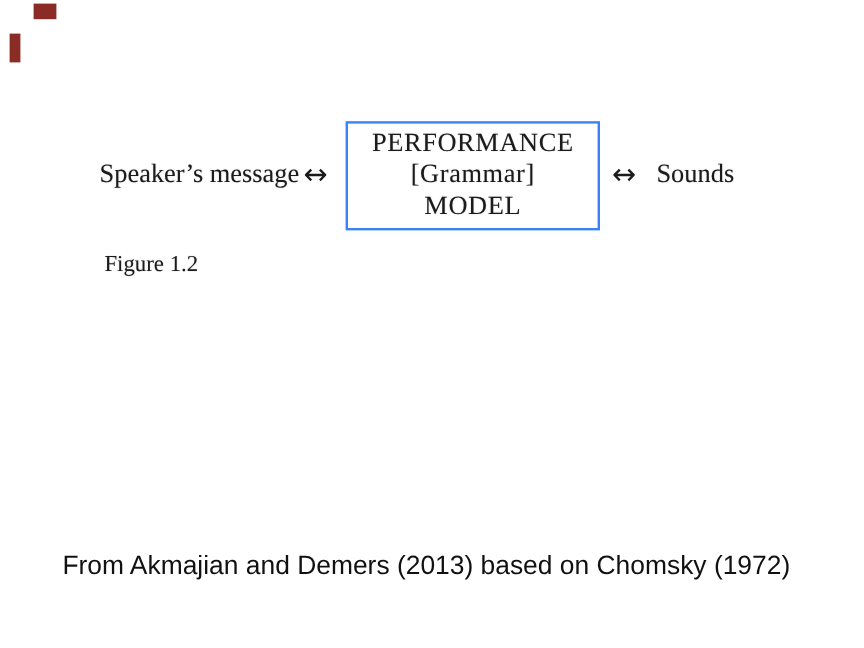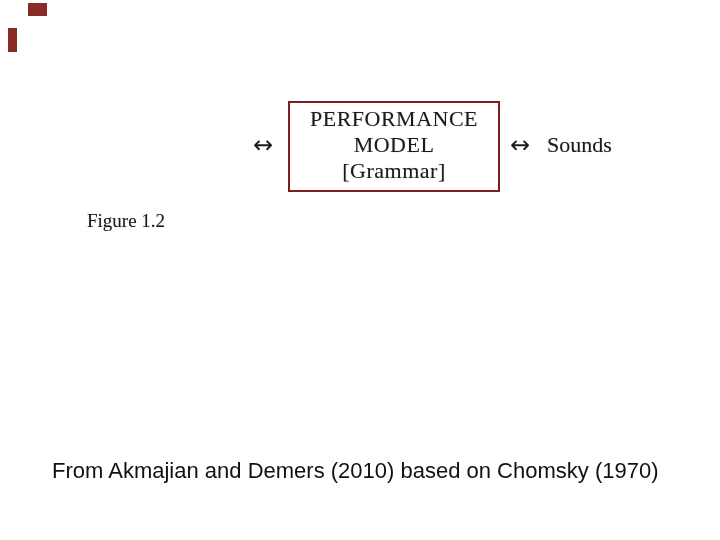--- a/index.html
+++ b/index.html
@@ -34,21 +34,21 @@
     width: 32px; text-align: center;
     font-family: "DejaVu Sans", sans-serif;
     font-size: 24px; line-height: 30px;
     color: #1b1b1b;
   }
   .arrow-left  { left: 247px; }
   .arrow-right { left: 504px; }
   .model-box {
     position: absolute; left: 288px; top: 101px;
     width: 208px; height: 84px;
-    border: 2px solid #7f1d1d;
+    border: 2px solid #3b82f6;
     text-align: center;
     padding-top: 3px;
     font-size: 22px; line-height: 26px;
     letter-spacing: 0.5px;
   }
   .label-right {
     position: absolute; left: 547px; top: 131px;
     font-size: 22px; line-height: 28px; text-align: right;
   }
   .fig-number {
@@ -69,31 +69,32 @@
   }
 </style>
 </head>
 <body>
 
 <div class="slide">
 
   <div class="dash dash-h"></div>
   <div class="dash dash-v"></div>
 
+  <div class="scan label-left">Speaker’s message</div>
 
   <div class="arrow arrow-left">↔</div>
 
   <div class="scan model-box">
     <div>PERFORMANCE</div>
+    <div>[Grammar]</div>
     <div>MODEL</div>
-    <div>[Grammar]</div>
   </div>
 
   <div class="arrow arrow-right">↔</div>
 
   <div class="scan label-right">Sounds</div>
 
   <div class="scan fig-number">Figure 1.2</div>
 
 
-  <div class="attribution">From Akmajian and Demers (2010) based on Chomsky (1970)</div>
+  <div class="attribution">From Akmajian and Demers (2013) based on Chomsky (1972)</div>
 
 </div>
 
 </body></html>

